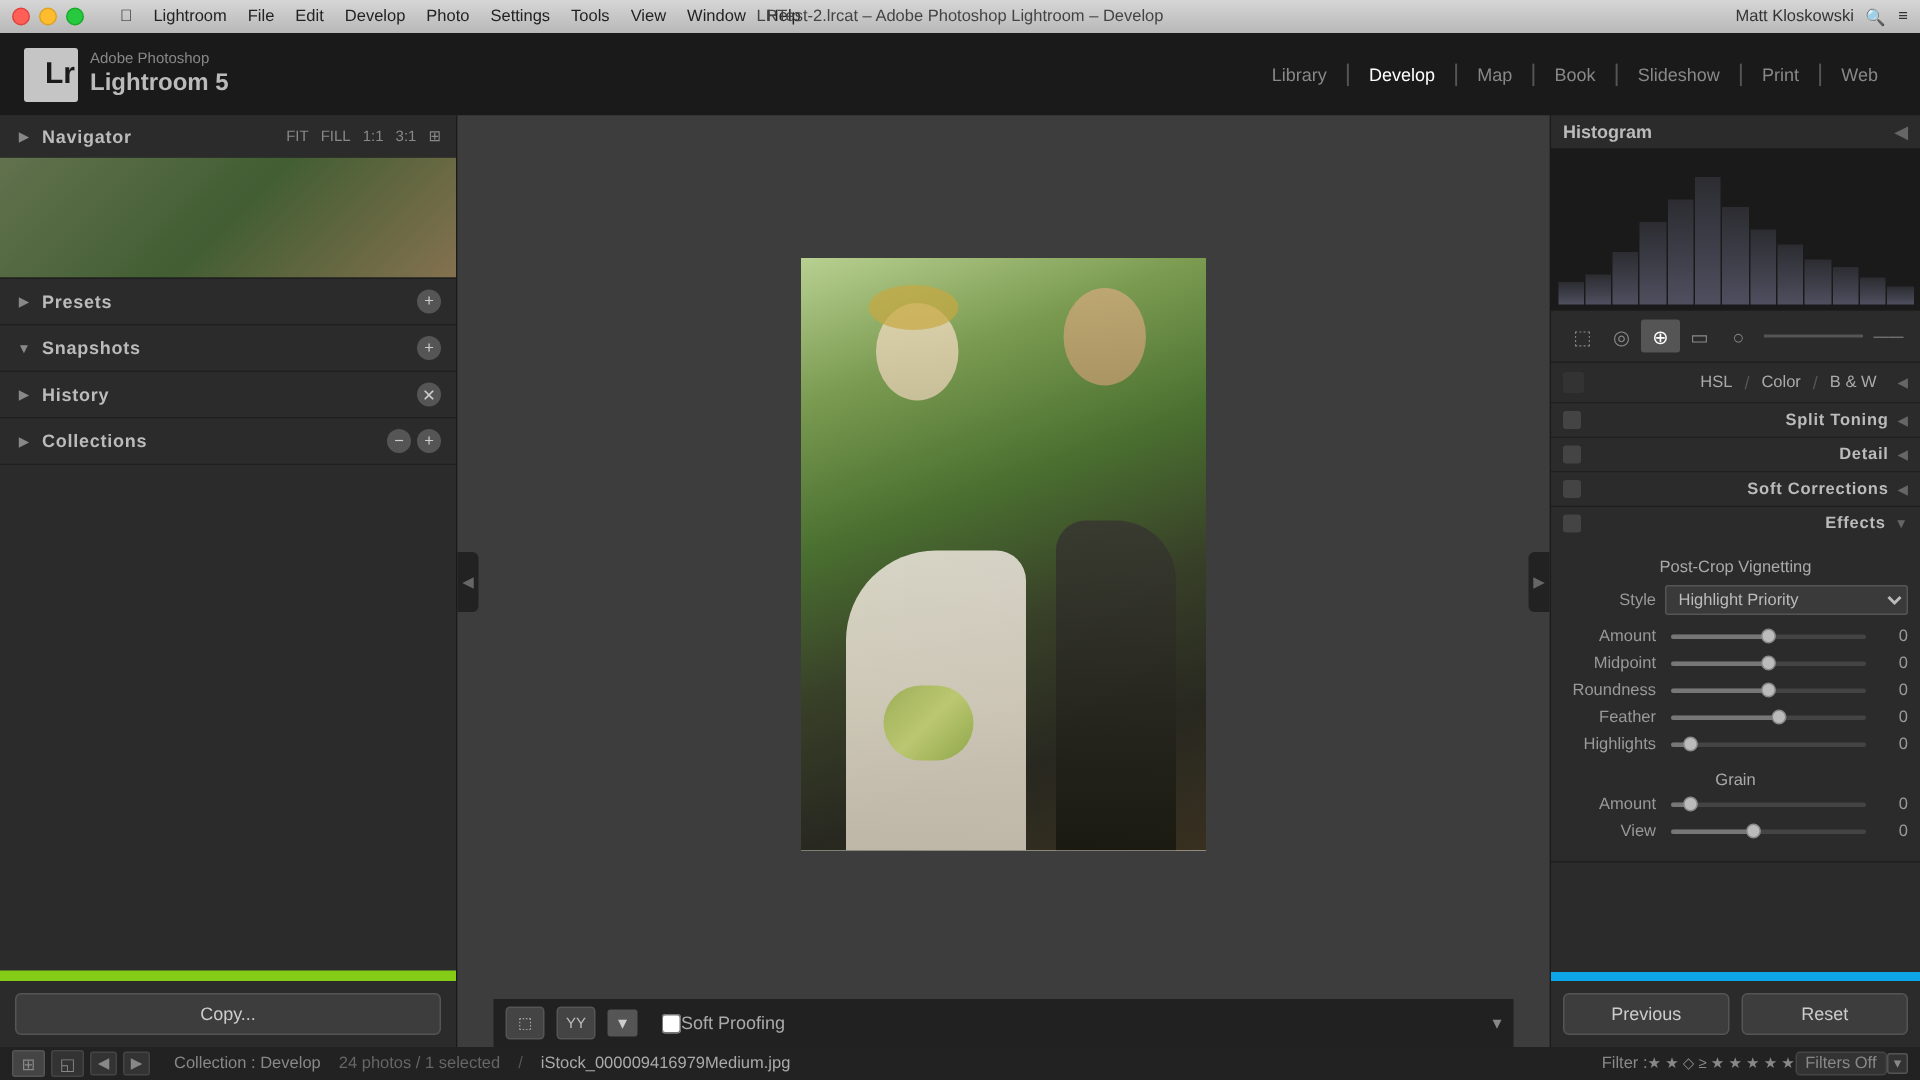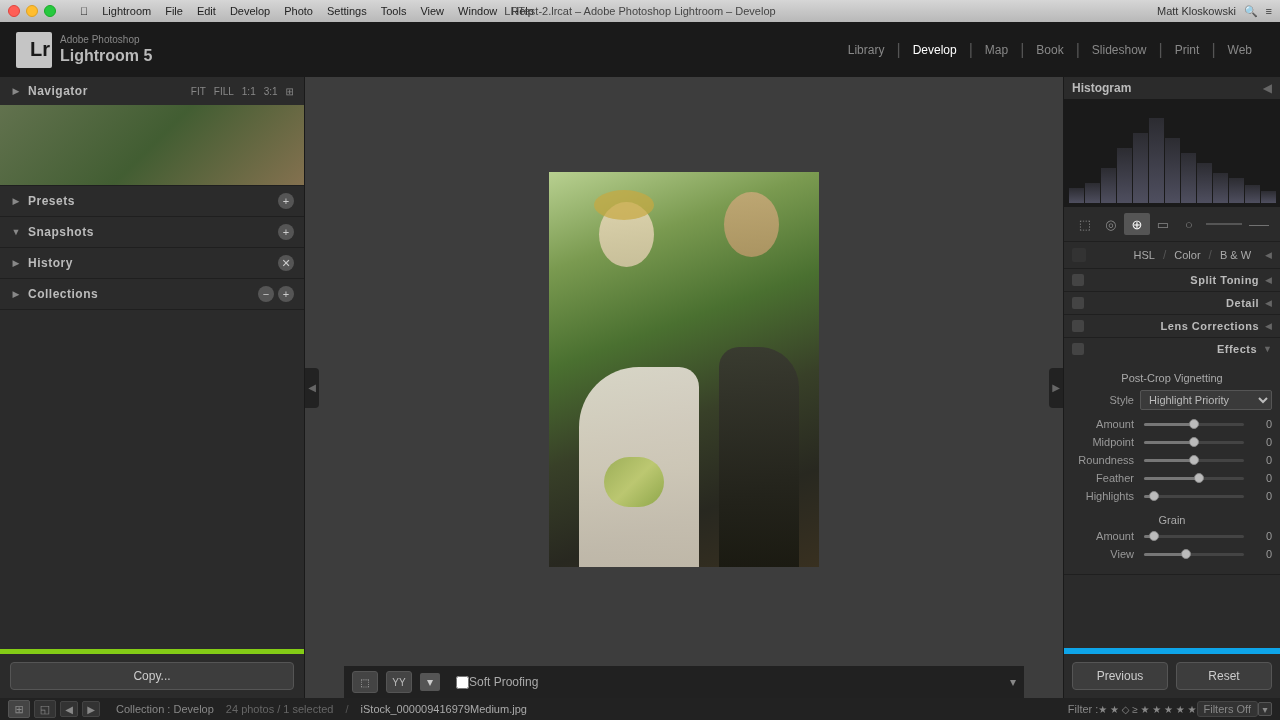--- a/index.html
+++ b/index.html
@@ -99,21 +99,21 @@
       flex: 1; font-size: 12px; font-weight: 600; color: #bbb; letter-spacing: 0.5px;
     }
     .panel-btn {
       width: 16px; height: 16px; background: #555; border-radius: 50%;
       display: flex; align-items: center; justify-content: center;
       font-size: 11px; color: #ccc; cursor: pointer;
     }
 
     .left-bottom-btns {
       display: flex; padding: 8px 10px; gap: 8px; margin-top: auto;
-      border-top: 5px solid #84cc16;
+      border-top: 7px solid #84cc16;
     }
     .bottom-btn {
       flex: 1; padding: 6px; background: #3d3d3d; border: 1px solid #555;
       border-radius: 4px; color: #ccc; font-size: 12px; cursor: pointer;
       text-align: center;
     }
 
     
     .center-panel {
       flex: 1;
@@ -157,21 +157,21 @@
       border-radius: 3px; display: flex; align-items: center; justify-content: center;
       cursor: pointer; font-size: 10px; color: #bbb;
     }
     .soft-proof-check { display: flex; align-items: center; gap: 0; }
     .soft-proof-check input { accent-color: #888; }
     .soft-proof-label { color: #aaa; font-size: 12px; }
     .toolbar-expand { margin-left: auto; color: #888; cursor: pointer; }
 
     
     .right-panel {
-      width: 217px;
+      width: 247px;
       background: #2b2b2b;
       display: flex;
       flex-direction: column;
       border-left: 1px solid #1a1a1a;
       overflow-y: auto;
     }
     .histogram-section {
       height: 130px;
       background: #1e1e1e;
       display: flex; flex-direction: column;
@@ -522,21 +522,21 @@
       <div class="right-section-header">
         <div class="right-toggle"></div>
         <div class="right-section-title">Detail</div>
         <div class="right-section-arrow">◀</div>
       </div>
     </div>
 
     <div class="right-section">
       <div class="right-section-header">
         <div class="right-toggle"></div>
-        <div class="right-section-title">Lens Corrections</div>
+        <div class="right-section-title">Soft Corrections</div>
         <div class="right-section-arrow">◀</div>
       </div>
     </div>
 
     <div class="right-section">
       <div class="right-section-header">
         <div class="right-toggle"></div>
         <div class="right-section-title">Effects</div>
         <div class="right-section-arrow">▼</div>
       </div>

